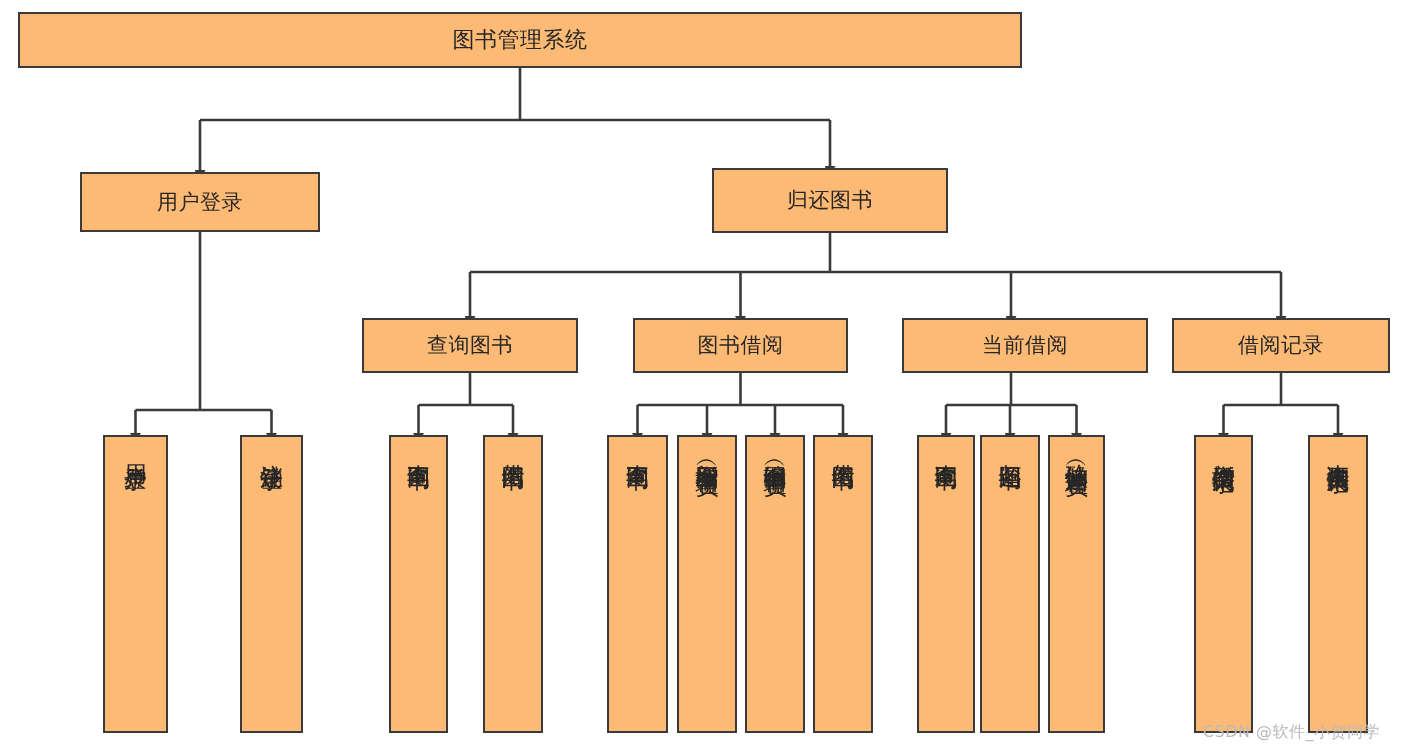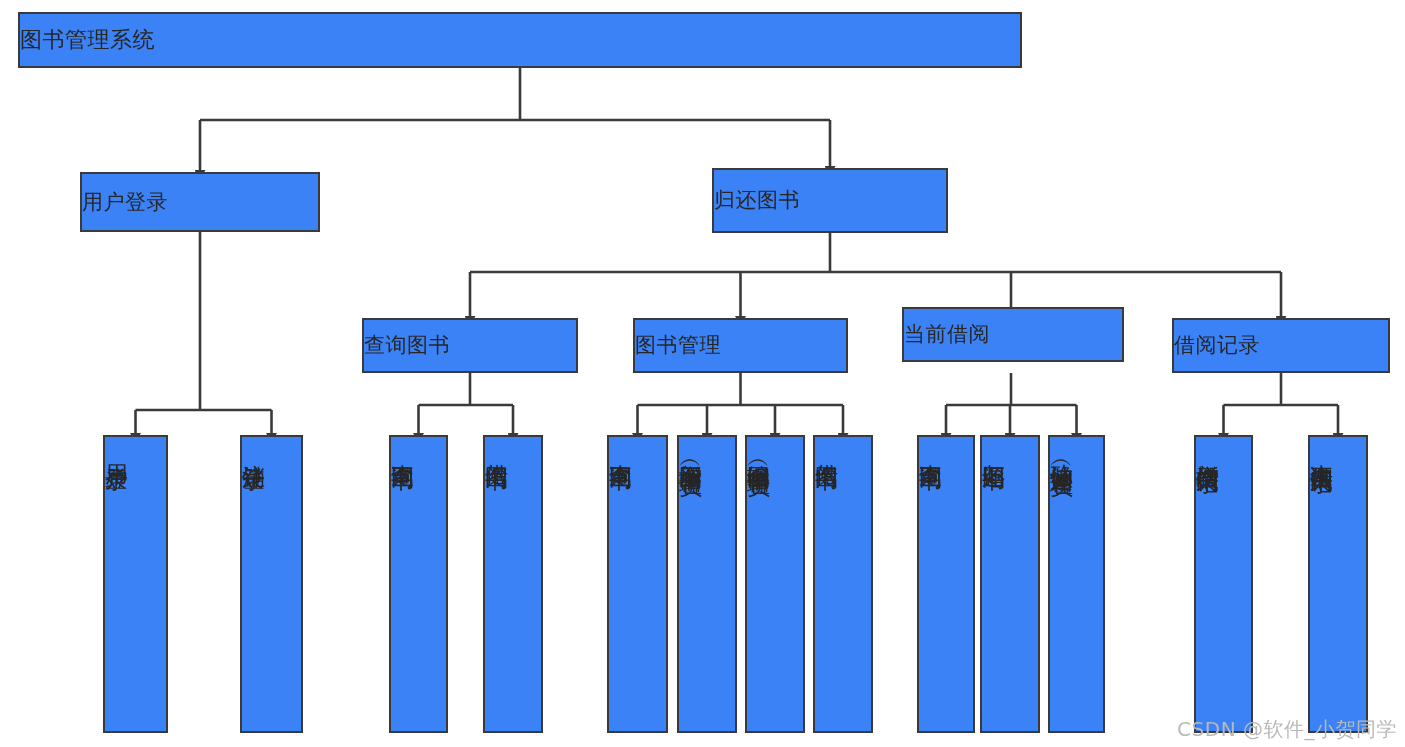--- a/index.html
+++ b/index.html
@@ -20,25 +20,25 @@
   #wires {
     position: absolute;
     left: 0;
     top: 0;
     width: 1405px;
     height: 747px;
   }
   .node {
     position: absolute;
     box-sizing: border-box;
-    background: #3b82f6;
+    background: #fdba74;
     border: 2.5px solid #3a3a3a;
     display: flex;
     align-items: center;
-    justify-content: flex-start;
+    justify-content: center;
     color: #262626;
   }
   .node-label {
     display: block;
     text-align: center;
     line-height: 1.18;
     color: #262626;
   }
   .node.horizontal .node-label {
     font-size: 21px;
@@ -55,23 +55,23 @@
     font-size: 23px;
     letter-spacing: 1.5px;
     line-height: 1;
     white-space: nowrap;
   }
   .node.root .node-label {
     font-size: 22px;
   }
   #watermark {
     position: absolute;
-    right: 8px;
+    right: 25px;
     bottom: 4px;
-    font-size: 20px;
+    font-size: 16px;
     color: #b9b9b9;
     letter-spacing: 0.5px;
     white-space: nowrap;
     pointer-events: none;
   }
 </style>
 </head>
 <body>
 
 <div id="canvas">
@@ -125,23 +125,23 @@
       <div class="node horizontal" id="node-login" style="left: 80px; top: 172px; width: 240px; height: 60px;">
         <span class="node-label">用户登录</span>
       </div>
       <div class="node horizontal" id="node-bookmgmt" style="left: 712px; top: 168px; width: 236px; height: 65px;">
         <span class="node-label">归还图书</span>
       </div>
       <div class="node horizontal" id="node-newbook" style="left: 362px; top: 318px; width: 216px; height: 55px;">
         <span class="node-label">查询图书</span>
       </div>
       <div class="node horizontal" id="node-borrow" style="left: 633px; top: 318px; width: 215px; height: 55px;">
-        <span class="node-label">图书管理</span>
+        <span class="node-label">图书借阅</span>
       </div>
-      <div class="node horizontal" id="node-current" style="left: 902px; top: 307px; width: 222px; height: 55px;">
+      <div class="node horizontal" id="node-current" style="left: 902px; top: 318px; width: 246px; height: 55px;">
         <span class="node-label">当前借阅</span>
       </div>
       <div class="node horizontal" id="node-records" style="left: 1172px; top: 318px; width: 218px; height: 55px;">
         <span class="node-label">借阅记录</span>
       </div>
       <div class="node vertical" id="node-leaf-user-login" style="left: 103px; top: 435px; width: 65px; height: 298px;">
         <span class="node-label">用户登录</span>
       </div>
       <div class="node vertical" id="node-leaf-user-logout" style="left: 240px; top: 435px; width: 63px; height: 298px;">
         <span class="node-label">注销登录</span>

